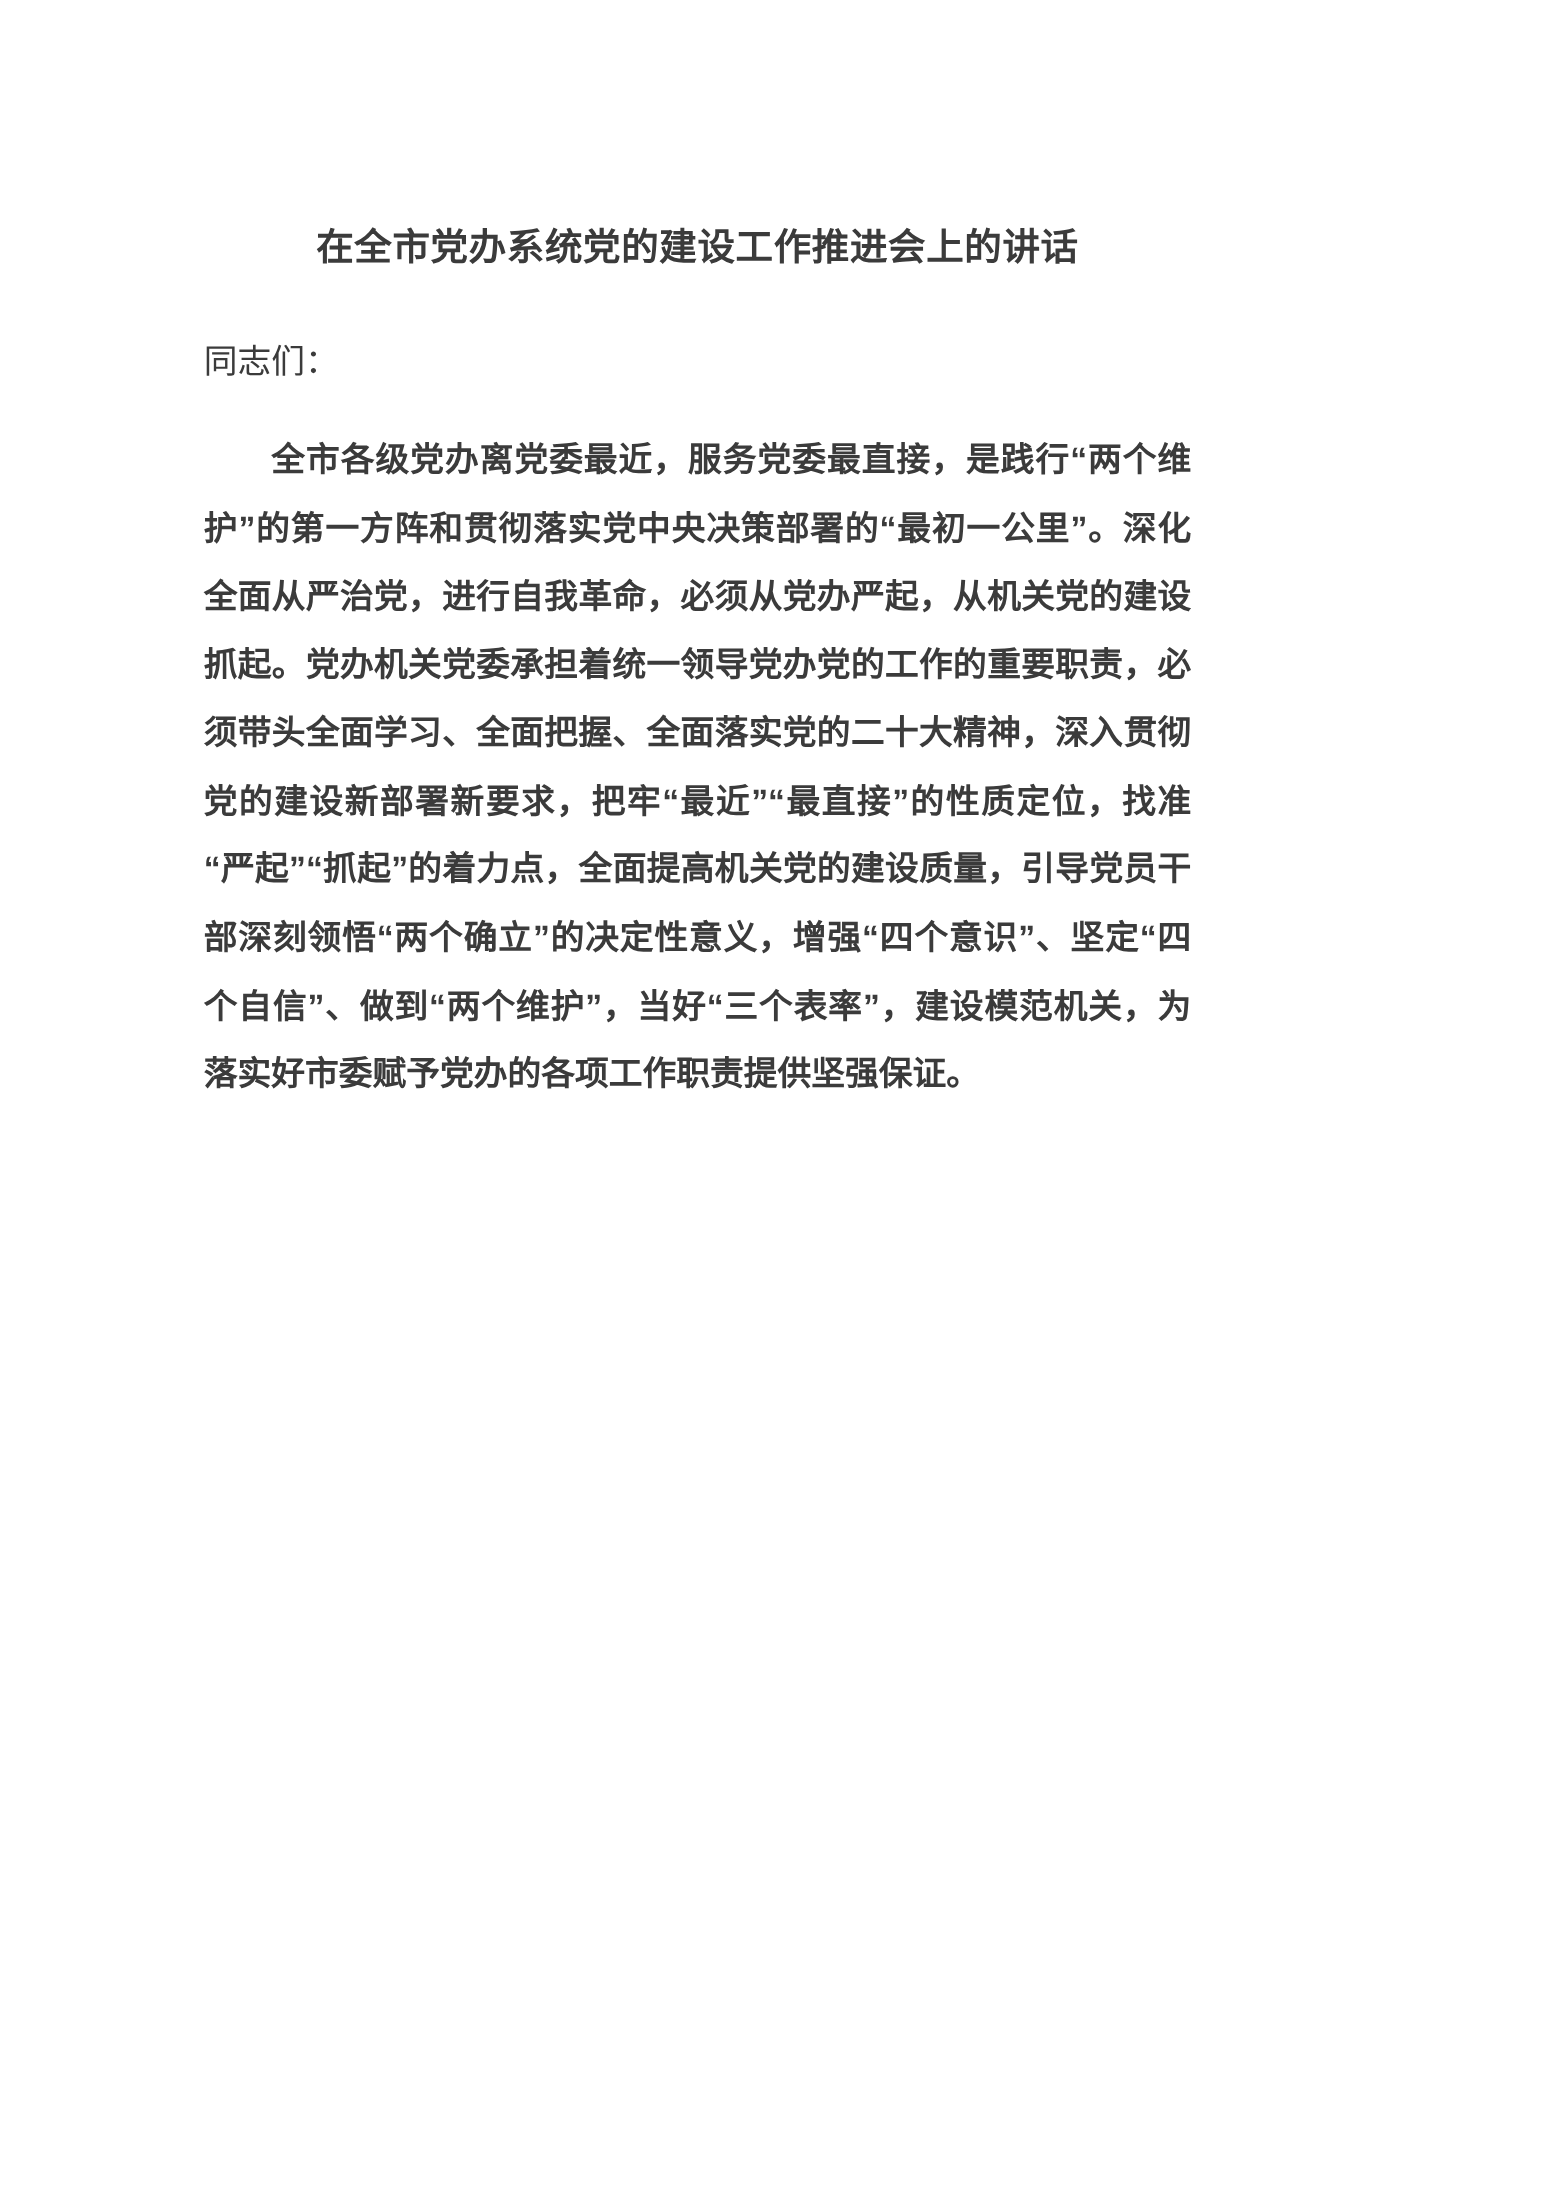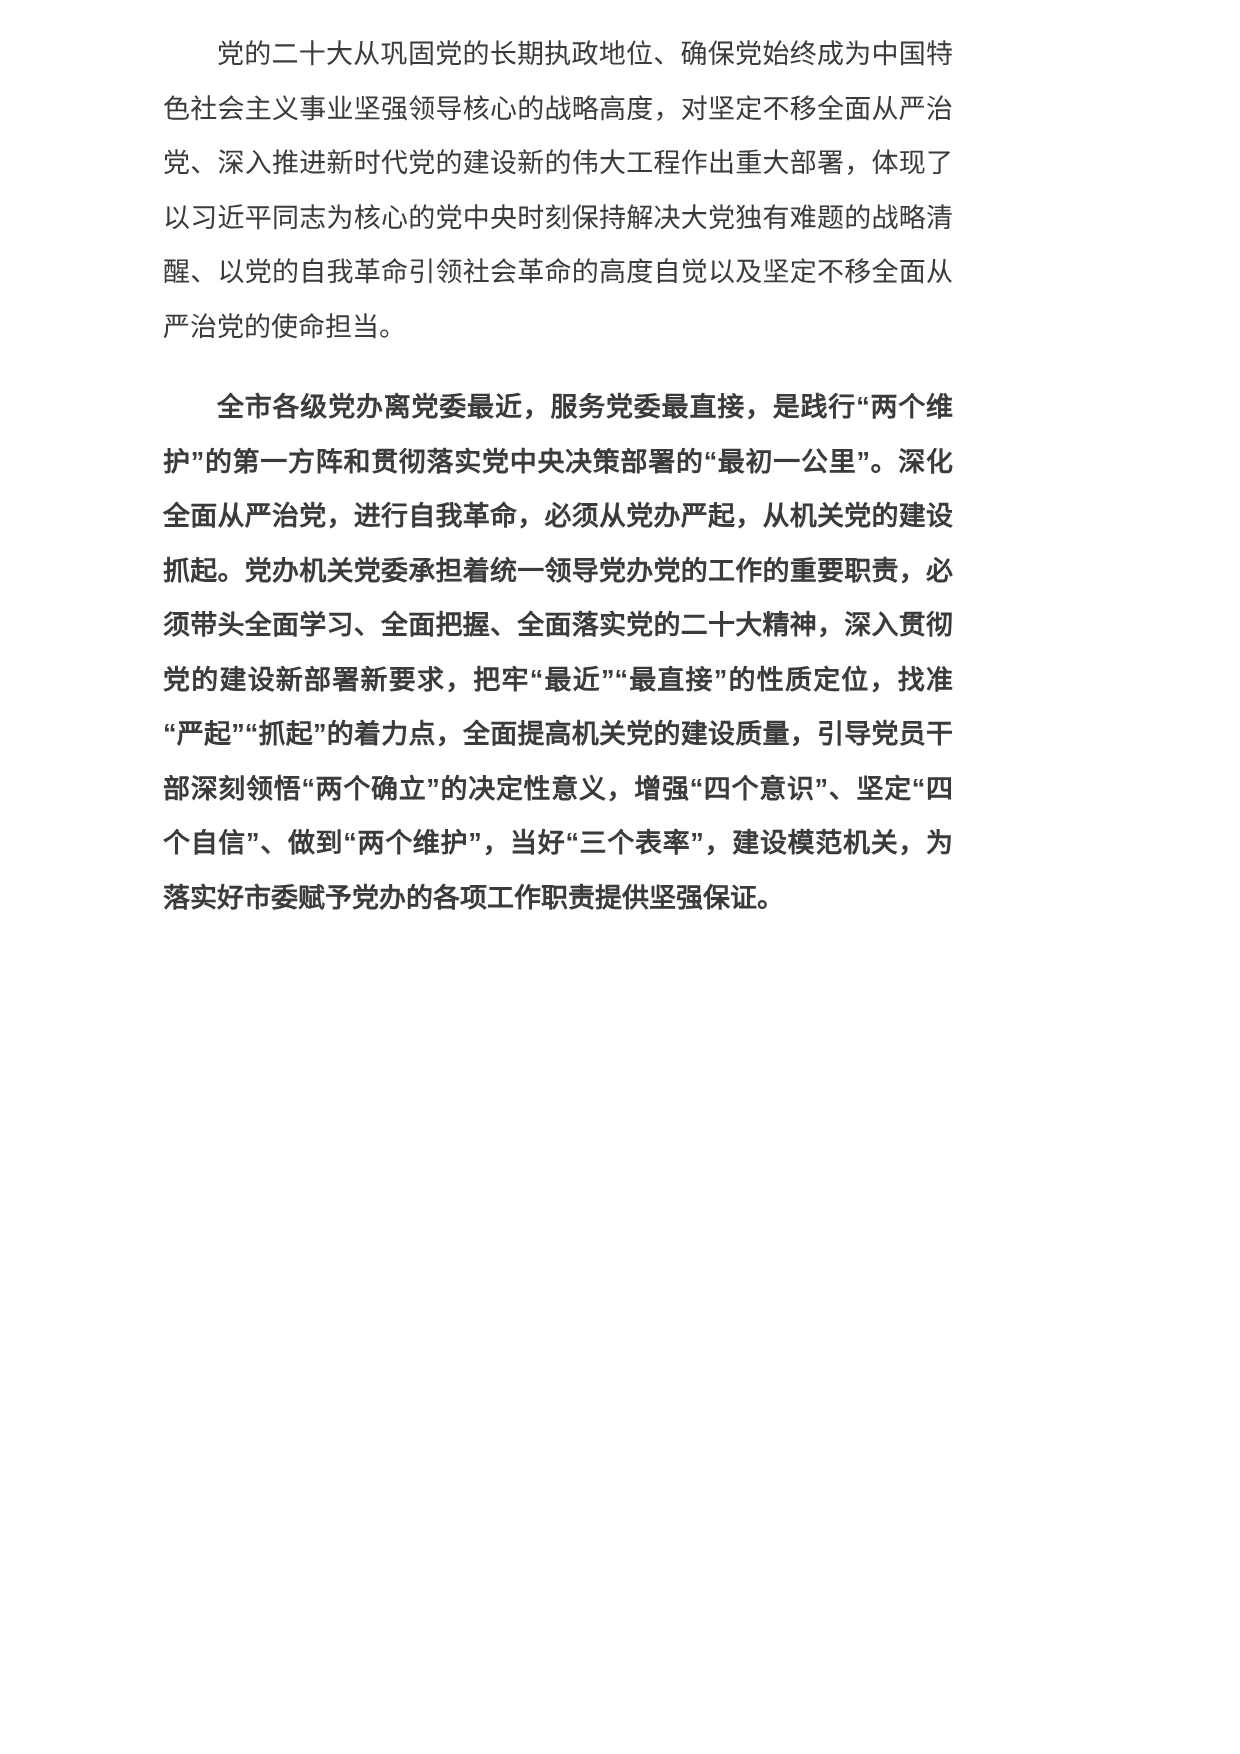--- a/index.html
+++ b/index.html
@@ -68,20 +68,21 @@
 
   .body-par.first-par { margin-top: 27px; }
   .body-par.second-par { margin-top: 26px; font-weight: bold; }
 </style>
 </head>
 <body>
 
 <div class="page">
   <div class="content">
 
+    <h1 class="doc-title">在全市党办系统党的建设工作推进会上的讲话</h1>
 
+    <p class="salutation">同志们：</p>
 
-    <p class="body-par first-par">党的二十大从巩固党的长期执政地位、确保党始终成为中国特色社会主义事业坚强领导核心的战略高度，对坚定不移全面从严治党、深入推进新时代党的建设新的伟大工程作出重大部署，体现了以习近平同志为核心的党中央时刻保持解决大党独有难题的战略清醒、以党的自我革命引领社会革命的高度自觉以及坚定不移全面从严治党的使命担当。</p>
 
     <p class="body-par second-par">全市各级党办离党委最近，服务党委最直接，是践行“两个维护”的第一方阵和贯彻落实党中央决策部署的“最初一公里”。深化全面从严治党，进行自我革命，必须从党办严起，从机关党的建设抓起。党办机关党委承担着统一领导党办党的工作的重要职责，必须带头全面学习、全面把握、全面落实党的二十大精神，深入贯彻党的建设新部署新要求，把牢“最近”“最直接”的性质定位，找准“严起”“抓起”的着力点，全面提高机关党的建设质量，引导党员干部深刻领悟“两个确立”的决定性意义，增强“四个意识”、坚定“四个自信”、做到“两个维护”，当好“三个表率”，建设模范机关，为落实好市委赋予党办的各项工作职责提供坚强保证。</p>
 
   </div>
 </div>
 
 </body></html>

